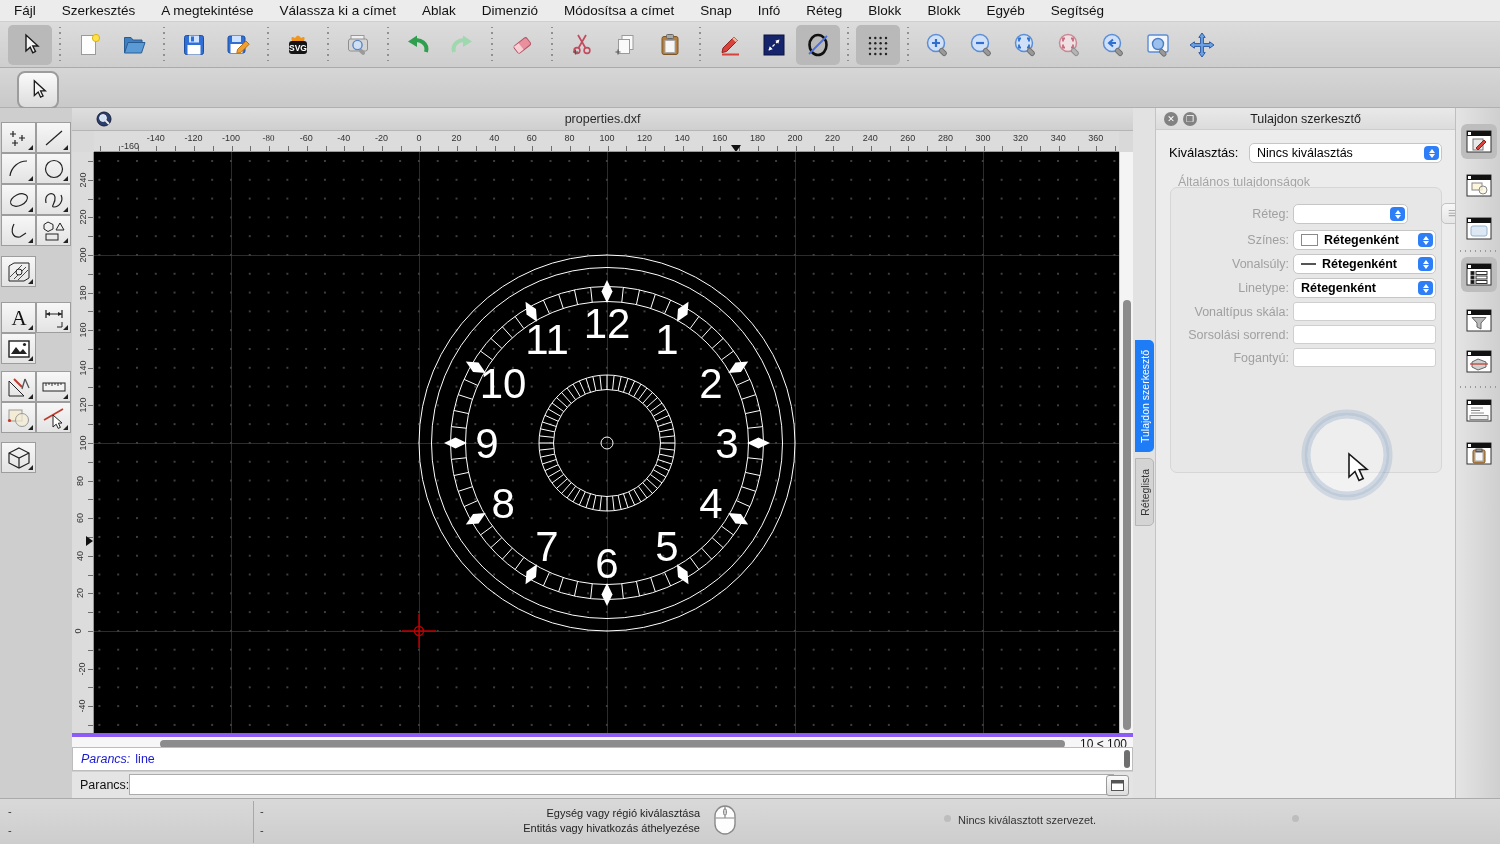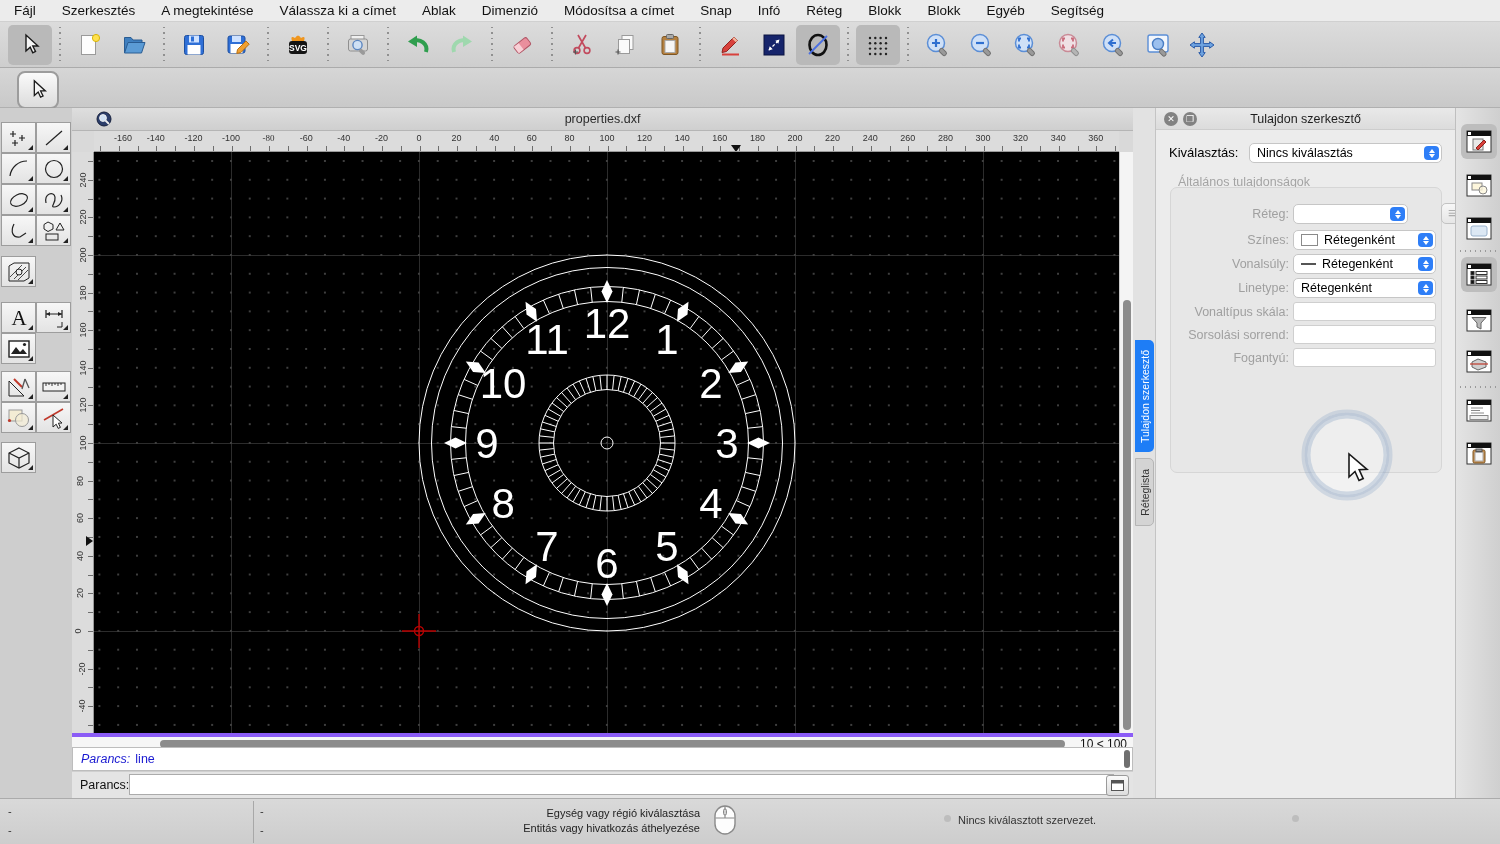--- a/index.html
+++ b/index.html
@@ -65,21 +65,21 @@
   .dd{position:relative;background:#fff;border:1px solid #c6c6c6;border-radius:5px;height:20px;box-sizing:border-box;font-size:12.5px;display:flex;align-items:center;padding:0 24px 0 7px;color:#000;}
   .dd .step{position:absolute;right:2px;top:2px;width:15px;height:14px;background:#2e7ef7;border-radius:4px;}
   .dd .step::before{content:"";position:absolute;left:4.5px;top:2.5px;border-left:3px solid transparent;border-right:3px solid transparent;border-bottom:4px solid #fff;}
   .dd .step::after{content:"";position:absolute;left:4.5px;bottom:2.5px;border-left:3px solid transparent;border-right:3px solid transparent;border-top:4px solid #fff;}
   .grouplbl{position:absolute;left:22px;top:67px;font-size:12.5px;color:#a4a4a4;}
   .groupbox{position:absolute;left:14px;top:79px;width:272px;height:286px;background:#e7e7e7;border:1px solid #d6d6d6;border-radius:7px;box-sizing:border-box;}
   .prow{position:absolute;left:0;width:100%;height:20px;}
   .prow .plbl{position:absolute;right:152px;top:3px;font-size:12.5px;color:#a0a0a0;white-space:nowrap;}
   .prow .ctl{position:absolute;left:122px;top:0;width:143px;}
   .pfield{height:19px;background:#fff;border:1px solid #cfcfcf;border-radius:3px;box-sizing:border-box;}
-  .bold{font-weight:normal;}
+  .bold{font-weight:bold;}
   .swatch{display:inline-block;width:15px;height:10px;border:1px solid #8a8a8a;background:#fff;margin-right:6px;}
   .lnsw{display:inline-block;width:15px;height:2px;background:#555;margin-right:6px;}
   .hamb{position:absolute;left:270px;top:-1px;width:25px;height:21px;border:1px solid #c2c2c2;border-radius:5px;background:linear-gradient(#f7f7f7,#e6e6e6);box-sizing:border-box;}
   .hamb::before{content:"≡";position:absolute;left:6px;top:0px;color:#aeaeae;font-size:15px;}
   
   .rstrip{position:absolute;left:1455px;top:108px;width:45px;height:690px;background:linear-gradient(to right,#e4e4e4,#cfcfcf);border-left:1px solid #bfbfbf;box-sizing:border-box;}
   .sbtn{position:absolute;left:5px;width:36px;height:35px;display:flex;align-items:center;justify-content:center;border-radius:6px;}
   .sbtn.pressed{background:#bdbdbd;}
   .ssep{position:absolute;left:4px;width:37px;height:2px;background:repeating-linear-gradient(to right,#9a9a9a 0 1.5px,transparent 1.5px 5px);}
   
@@ -423,21 +423,21 @@
     <div class="doctitle">
       <svg style="position:absolute;left:24px;top:3px" width="16" height="16" viewBox="0 0 16 16">
           <circle cx="8" cy="8" r="7" fill="#2c3e6b" stroke="#16203c"></circle>
           <circle cx="7" cy="7" r="3.4" fill="#cfe0f4" stroke="#eee"></circle>
           <path d="M9.5 9.5 L13 13" stroke="#eee" stroke-width="1.8"></path>
         </svg>
       <div class="ttl">properties.dxf</div>
     </div>
     <div class="hruler">
       <div class="hmark" style="left:637px"></div>
-    <span class="hlbl" style="left: 29px;">-160</span>
+    <span class="hlbl" style="left: 36px; margin-top: 8px;">-160</span>
         <span class="hlbl" style="left: 61.8px;">-140</span>
         <span class="hlbl" style="left: 99.4px;">-120</span>
         <span class="hlbl" style="left: 137px;">-100</span>
         <span class="hlbl" style="left: 174.6px; font-family: Liberation Serif, serif;">-80</span>
         <span class="hlbl" style="left: 212.2px;">-60</span>
         <span class="hlbl" style="left: 249.8px;">-40</span>
         <span class="hlbl" style="left: 287.4px;">-20</span>
         <span class="hlbl" style="left: 325px;">0</span>
         <span class="hlbl" style="left: 362.6px;">20</span>
         <span class="hlbl" style="left: 400.2px;">40</span>

